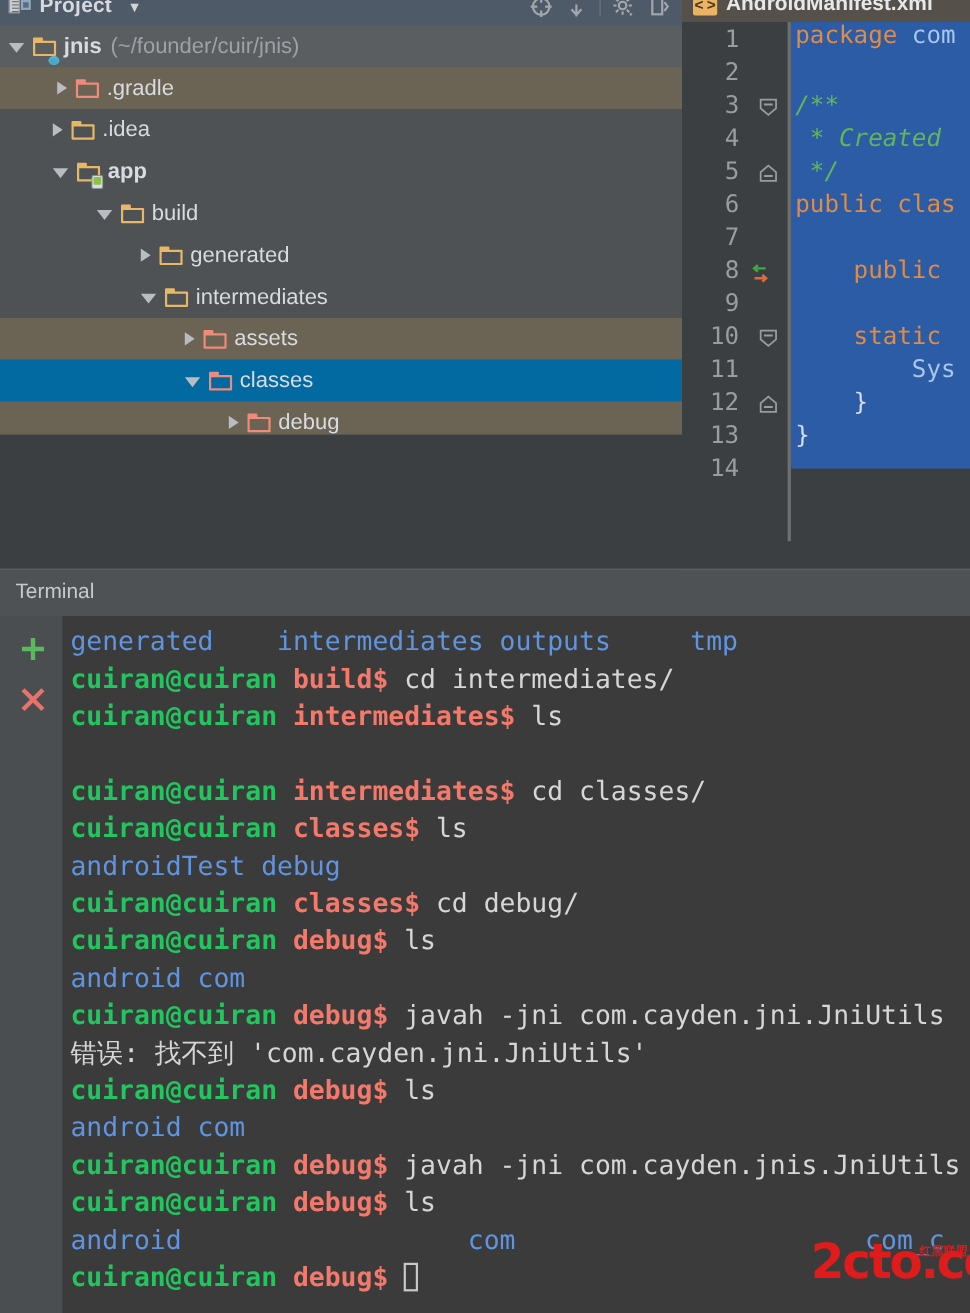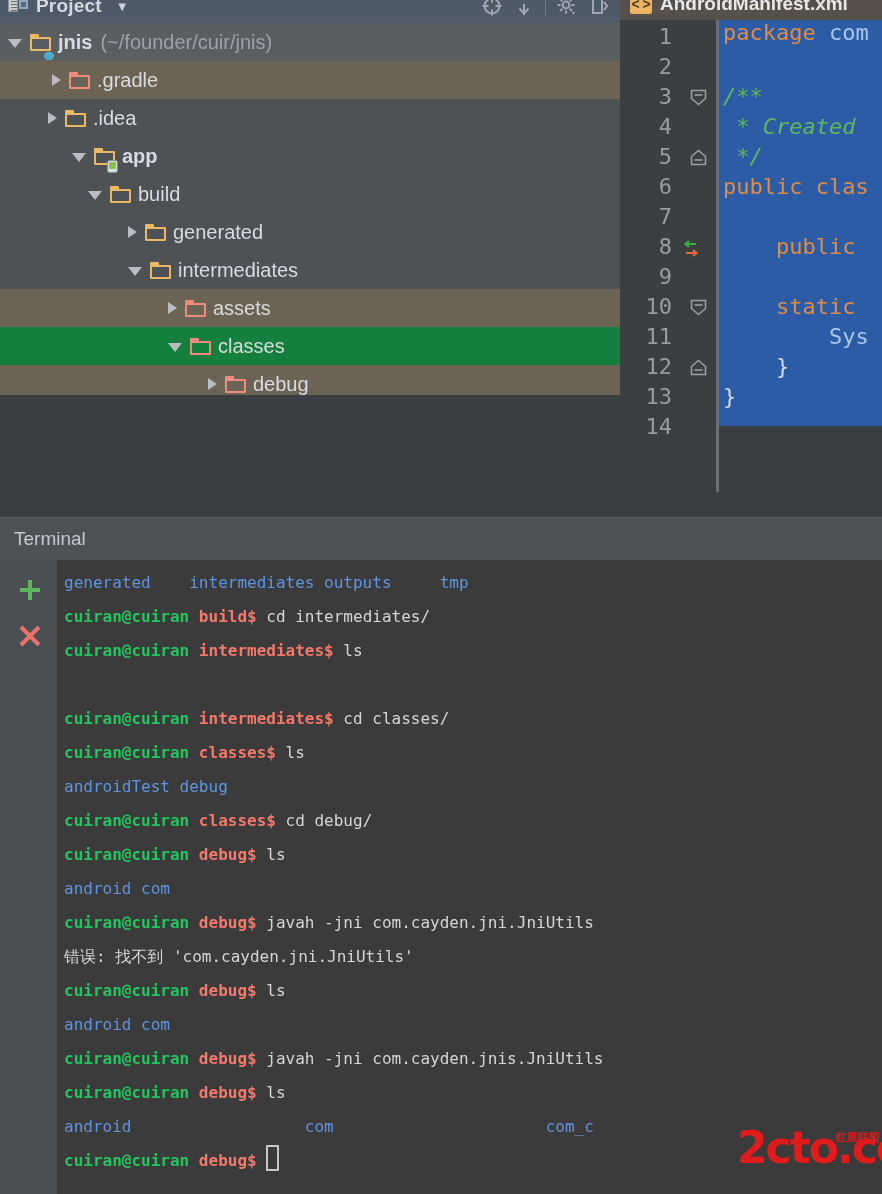--- a/index.html
+++ b/index.html
@@ -67,21 +67,21 @@
     position: absolute; left: 0; top: 23px;
     width: 620px; height: 494px;
     overflow: hidden;
   }
   .row {
     height: 38px; display: flex; align-items: center;
     box-sizing: border-box; padding-right: 6px;
     font-size: 20px; color: #d8dbdf; white-space: nowrap;
   }
   .row.alt { background: #6b6454; }
-  .row.sel { background: #15803d; text-align: right; }
+  .row.sel { background: #0369a1; text-align: right; }
   .row.hl  { background: #5a5e61; }
   .arrow {
     width: 0; height: 0; flex: none;
     border-left: 9px solid #b9bdc1;
     border-top: 6px solid transparent;
     border-bottom: 6px solid transparent;
     margin-right: 8px;
   }
   .arrow.open {
     border-left: 7px solid transparent;
@@ -182,21 +182,21 @@
   }
   .term-side .btn {
     position: absolute; left: 16px; width: 28px; height: 28px;
   }
   .term-content {
     position: absolute; left: 57px; top: 0; width: 825px; height: 634px;
     background: #3b3b3b; overflow: hidden;
   }
   .tline {
     position: absolute; left: 7px; white-space: pre;
-    font-family: "DejaVu Sans Mono", monospace; font-size: 16px;
+    font-family: "DejaVu Sans Mono", monospace; font-size: 24px;
     line-height: 34px;
   }
   .t-user { color: #22c55e; font-weight: bold; }
   .t-dir  { color: #f4796b; font-weight: bold; }
   .t-cmd  { color: #d6d6d6; }
   .t-blue { color: #5f95e0; }
   .t-err  { color: #d6d6d6; }
   .cursor {
     display: inline-block; width: 13px; height: 26px;
     border: 2px solid #c8c8c8; box-sizing: border-box;
@@ -286,21 +286,21 @@
           <span>.gradle</span>
         </div>
         <div class="row" style="padding-left: 48px;">
           <span class="arrow"></span>
           <span class="folder yellow">
             <span class="tab"></span>
             <span class="body"></span>
           </span>
           <span>.idea</span>
         </div>
-        <div class="row" style="padding-left: 72px;">
+        <div class="row" style="padding-left: 48px;">
           <span class="arrow open"></span>
           <span class="folder yellow">
             <span class="tab"></span>
             <span class="body"></span>
             <span class="mod-badge"><svg width="11" height="13" viewBox="0 0 11 13">
                 <rect x="0.5" y="0.5" width="10" height="12" rx="2" fill="#d8dde0" stroke="#8a8f93"></rect>
                 <rect x="2" y="2" width="7" height="7" rx="1" fill="#8bc34a"></rect>
               </svg></span>
           </span>
           <span class="bold">app</span>

